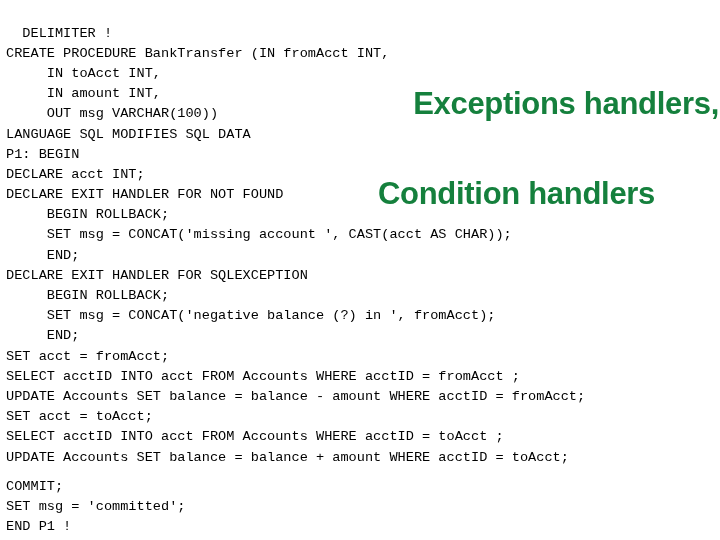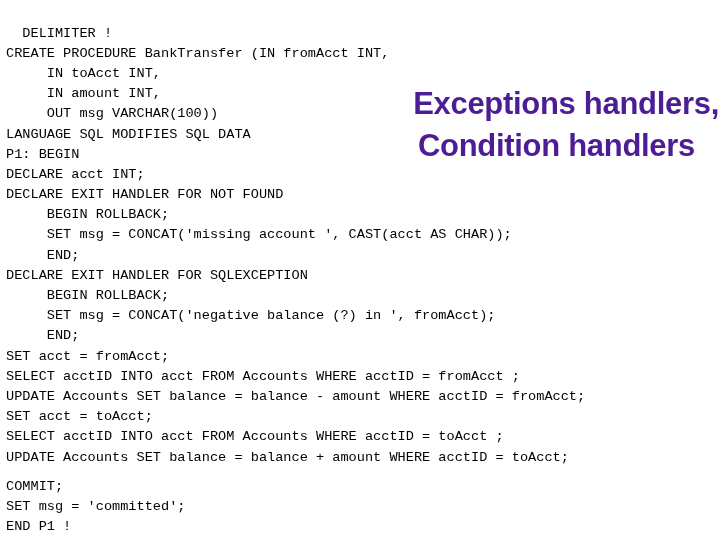--- a/index.html
+++ b/index.html
@@ -46,34 +46,35 @@
   #slide-heading {
     position: absolute;
     left: 378px;
     top: 83px;
     width: 342px;
     text-align: center;
     font-family: "Liberation Sans", sans-serif;
     font-weight: bold;
     font-size: 31px;
     line-height: 42px;
-    color: #4c1d95;
+    color: #15803d;
     letter-spacing: -0.3px;
   }
   #slide-heading .heading-line {
     display: block;
     white-space: nowrap;
   }
   #slide-heading .heading-line.l1 {
     text-align: right;
     padding-right: 1px;
   }
   #slide-heading .heading-line.l2 {
-    text-align: right;
+    text-align: left;
     padding-right: 25px;
+    margin-top: 48px;
   }
 </style>
 </head>
 <body>
 
 <div id="slide">
 
   <pre id="code-block" style="padding-top: 10px;"><span class="code-line">  DELIMITER !</span><span class="code-line">CREATE PROCEDURE BankTransfer (IN fromAcct INT,</span><span class="code-line">     IN toAcct INT,</span><span class="code-line">     IN amount INT,</span><span class="code-line">     OUT msg VARCHAR(100))</span><span class="code-line">LANGUAGE SQL MODIFIES SQL DATA</span><span class="code-line">P1: BEGIN</span><span class="code-line">DECLARE acct INT;</span><span class="code-line">DECLARE EXIT HANDLER FOR NOT FOUND</span><span class="code-line">     BEGIN ROLLBACK;</span><span class="code-line">     SET msg = CONCAT('missing account ', CAST(acct AS CHAR));</span><span class="code-line">     END;</span><span class="code-line">DECLARE EXIT HANDLER FOR SQLEXCEPTION</span><span class="code-line">     BEGIN ROLLBACK;</span><span class="code-line">     SET msg = CONCAT('negative balance (?) in ', fromAcct);</span><span class="code-line">     END;</span><span class="code-line">SET acct = fromAcct;</span><span class="code-line">SELECT acctID INTO acct FROM Accounts WHERE acctID = fromAcct ;</span><span class="code-line">UPDATE Accounts SET balance = balance - amount WHERE acctID = fromAcct;</span><span class="code-line">SET acct = toAcct;</span><span class="code-line">SELECT acctID INTO acct FROM Accounts WHERE acctID = toAcct ;</span><span class="code-line">UPDATE Accounts SET balance = balance + amount WHERE acctID = toAcct;</span><span class="code-line blank"></span><span class="code-line">COMMIT;</span><span class="code-line">SET msg = 'committed';</span><span class="code-line">END P1 !</span><span class="code-line">DELIMITER ;</span></pre>
 
   <div id="slide-heading">

